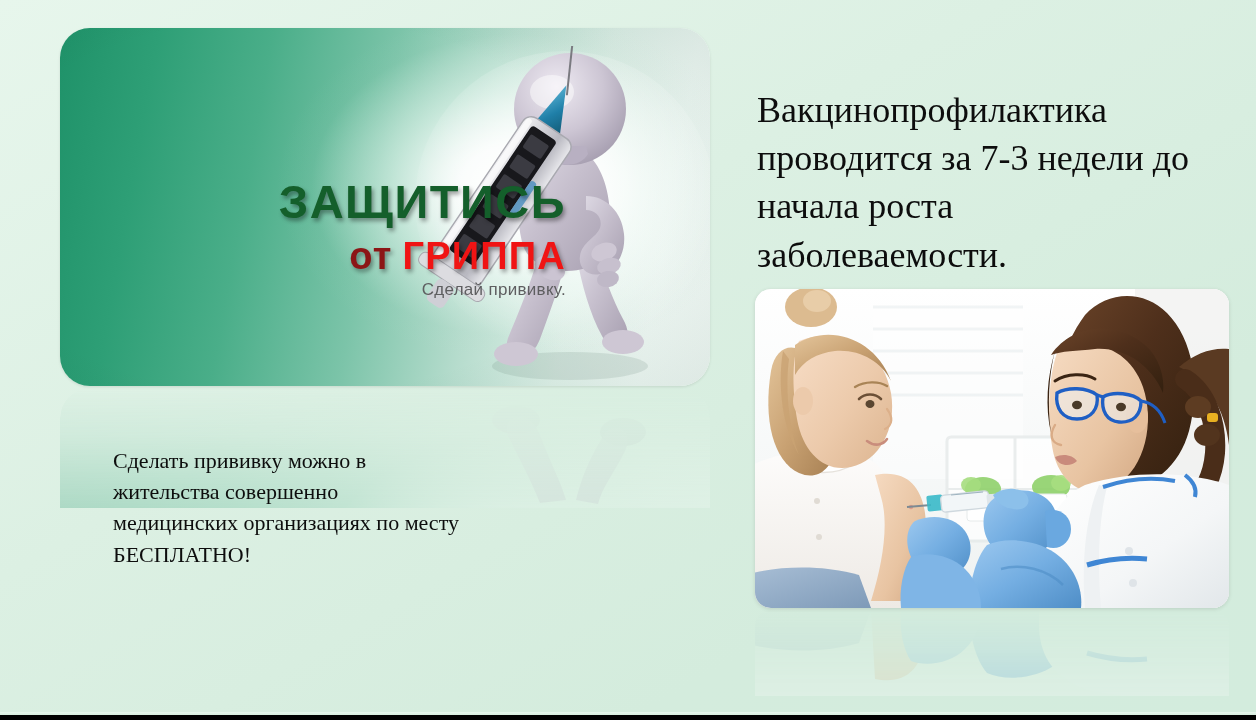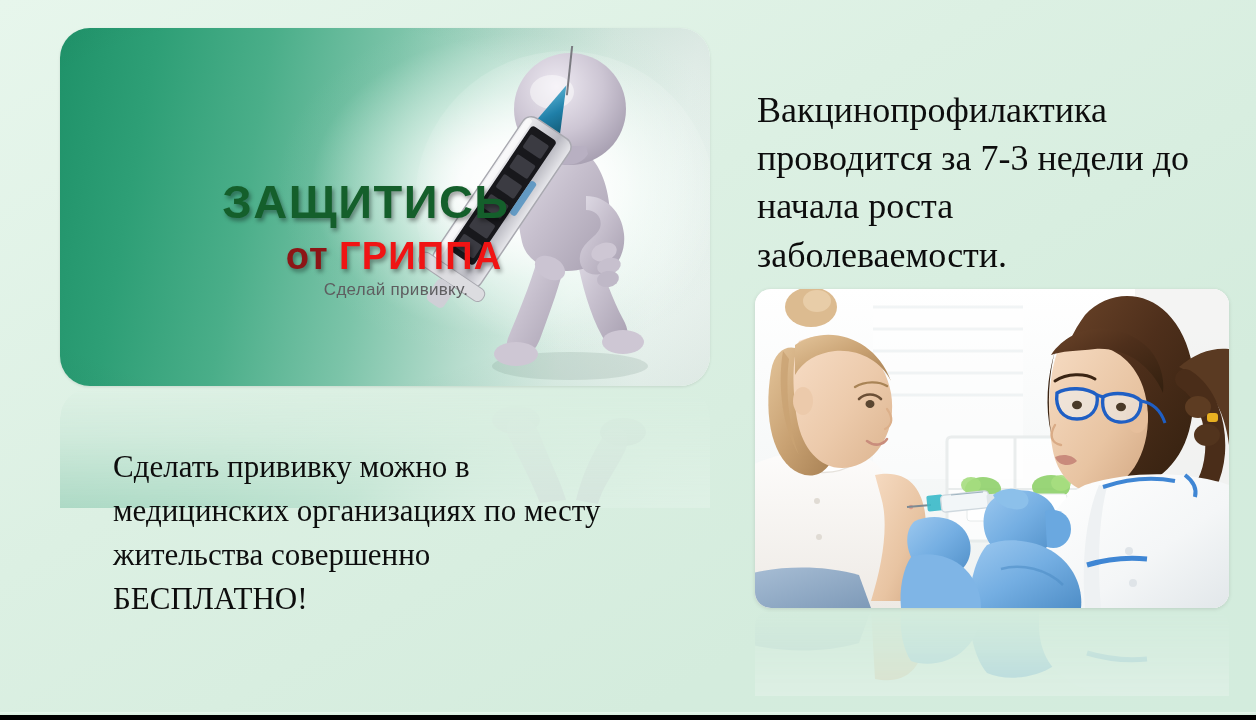--- a/index.html
+++ b/index.html
@@ -59,21 +59,21 @@
       radial-gradient(ellipse 90% 95% at 35% 50%, rgba(0,0,0,0) 55%, rgba(10,70,50,0.10) 88%, rgba(10,60,44,0.16) 100%);
     pointer-events: none;
   }
 
   
   #poster-text {
     position: absolute;
     left: 106px;
     top: 150px;
     width: 400px;
-    text-align: center;
+    text-align: right;
   }
   .poster-line1 {
     font-family: "Liberation Sans", "DejaVu Sans", sans-serif;
     font-weight: bold;
     font-size: 47px;
     letter-spacing: 1.5px;
     color: #145f2b;
     line-height: 1.0;
     text-shadow: 2px 3px 4px rgba(0,0,0,0.38);
     white-space: nowrap;
@@ -154,21 +154,21 @@
     line-height: 1.34;
     color: #0d0d0d;
   }
 
   
   #left-text {
     position: absolute;
     left: 113px;
     top: 445px;
     width: 560px;
-    font-size: 31px;
+    font-size: 22px;
     line-height: 1.42;
     color: #0d0d0d;
     z-index: 5;
   }
 
   
   #photo-wrap {
     position: absolute;
     left: 755px;
     top: 289px;
@@ -321,22 +321,22 @@
   </div>
 
   <div id="right-text">
     <div>Вакцинопрофилактика</div>
     <div>проводится за 7-3 недели до</div>
     <div>начала роста заболеваемости.</div>
   </div>
 
   <div id="left-text">
     <div>Сделать прививку можно в</div>
+    <div>жительства совершенно</div>
     <div>медицинских организациях по месту</div>
-    <div>жительства совершенно</div>
     <div>БЕСПЛАТНО!</div>
   </div>
 
   <div id="photo-wrap">
     <div id="photo">
       <svg viewBox="0 0 474 319" class="photo-svg" preserveAspectRatio="xMidYMid slice">
         <defs>
           <linearGradient id="bgRoom" x1="0" y1="0" x2="0" y2="1">
             <stop offset="0%" stop-color="#ffffff"></stop>
             <stop offset="55%" stop-color="#f6f8f8"></stop>

